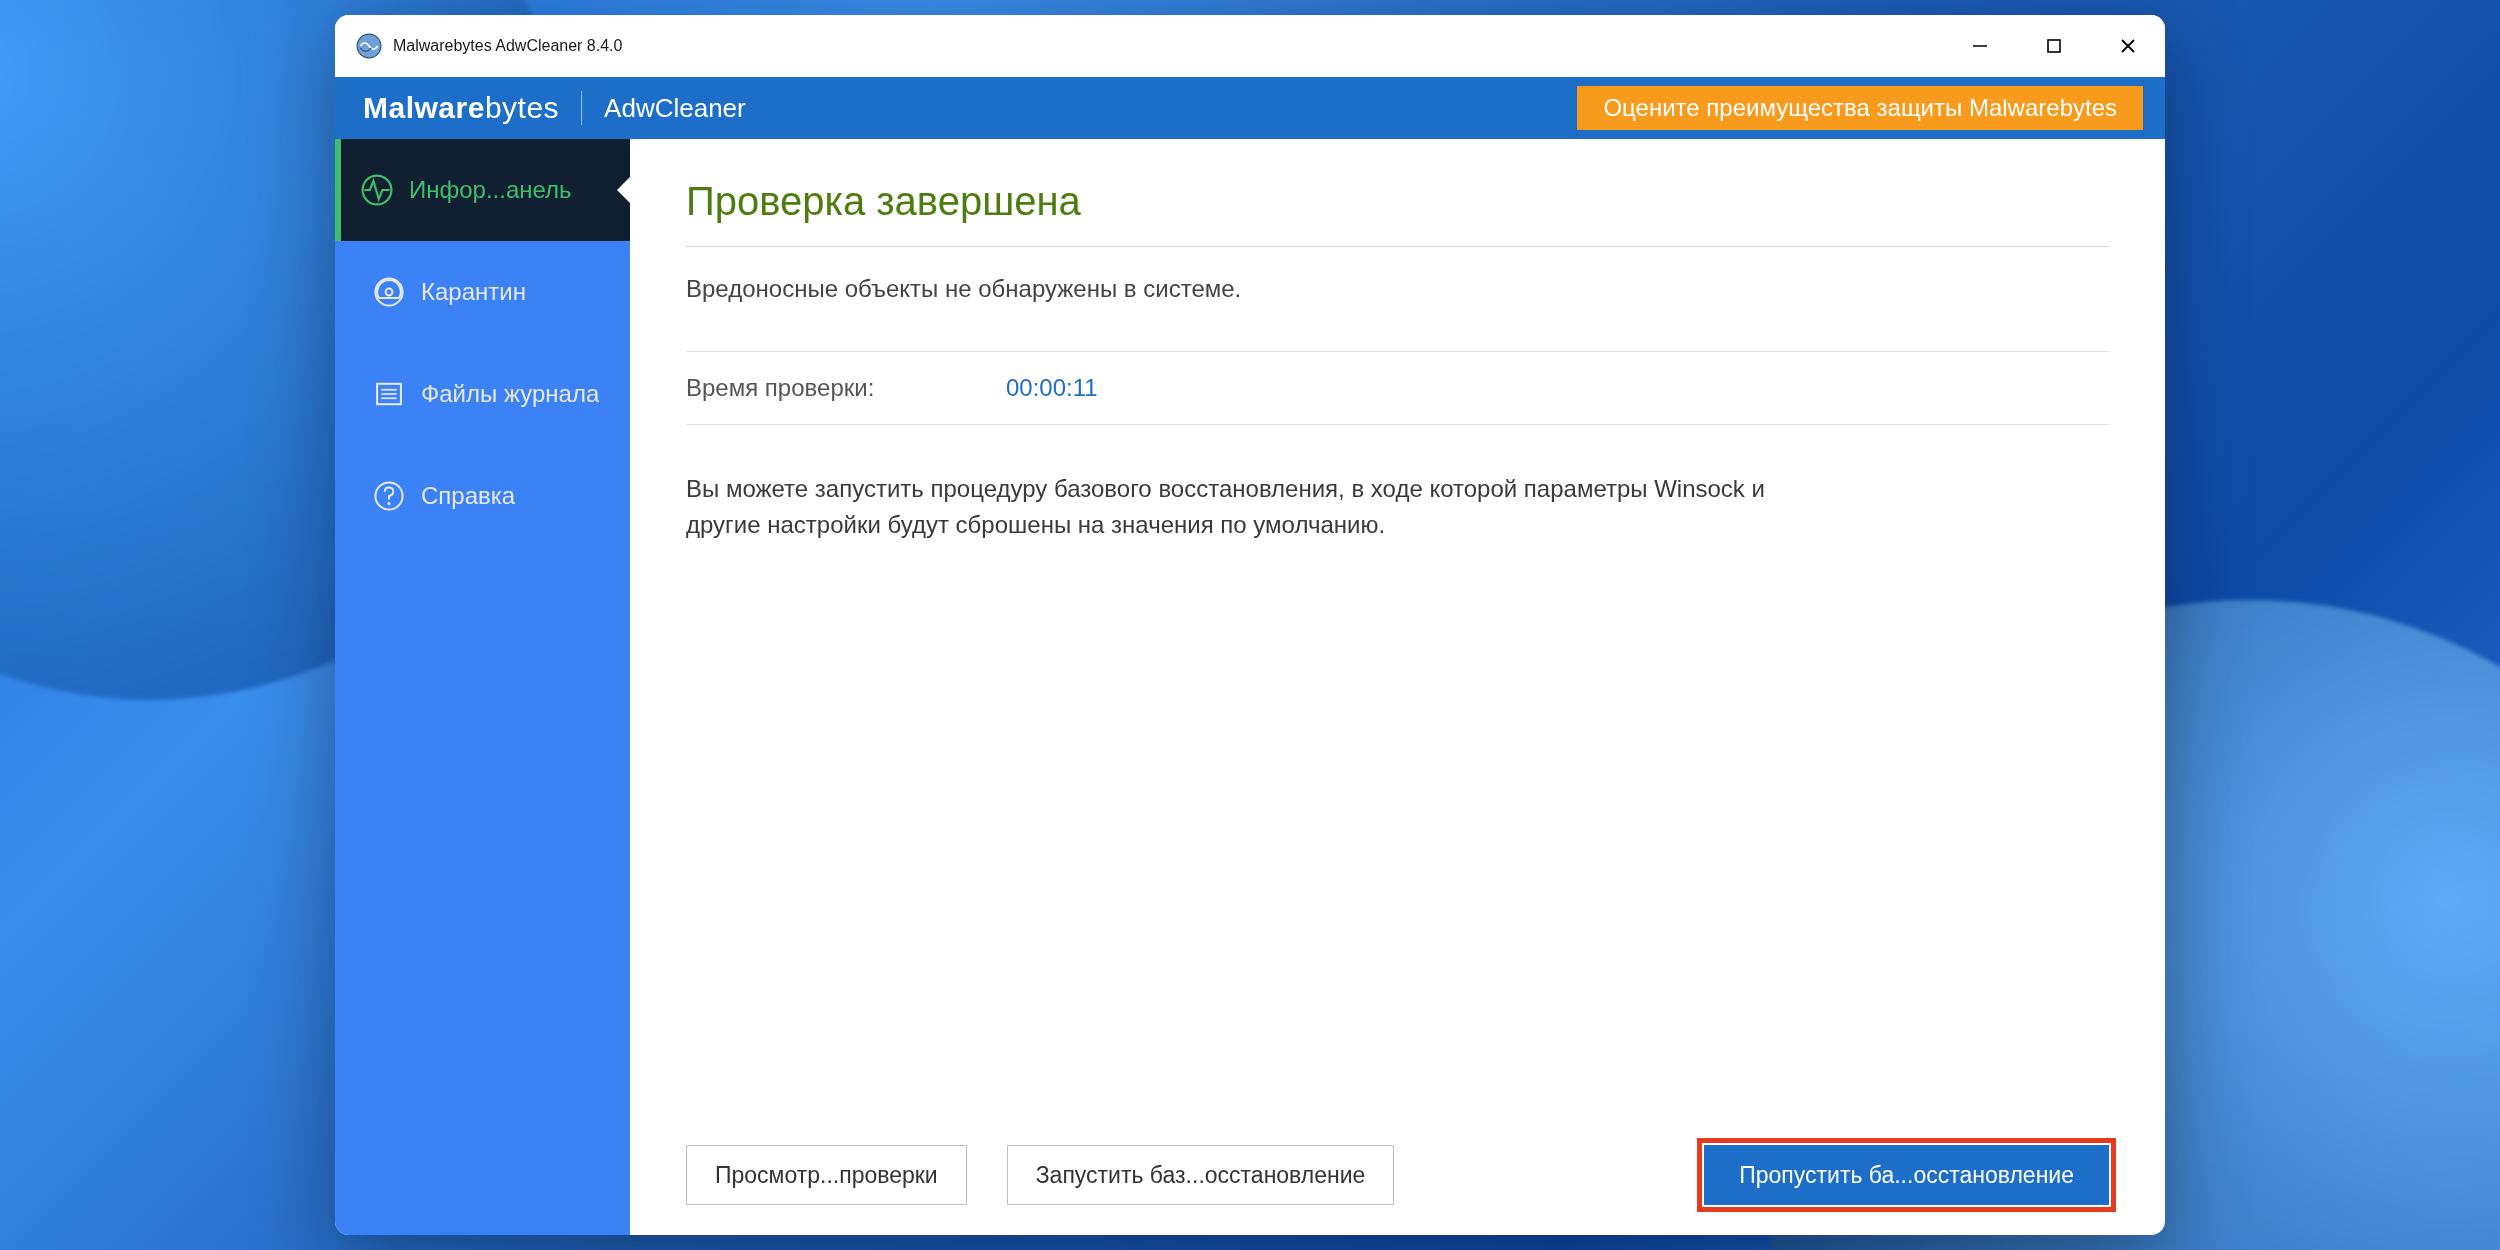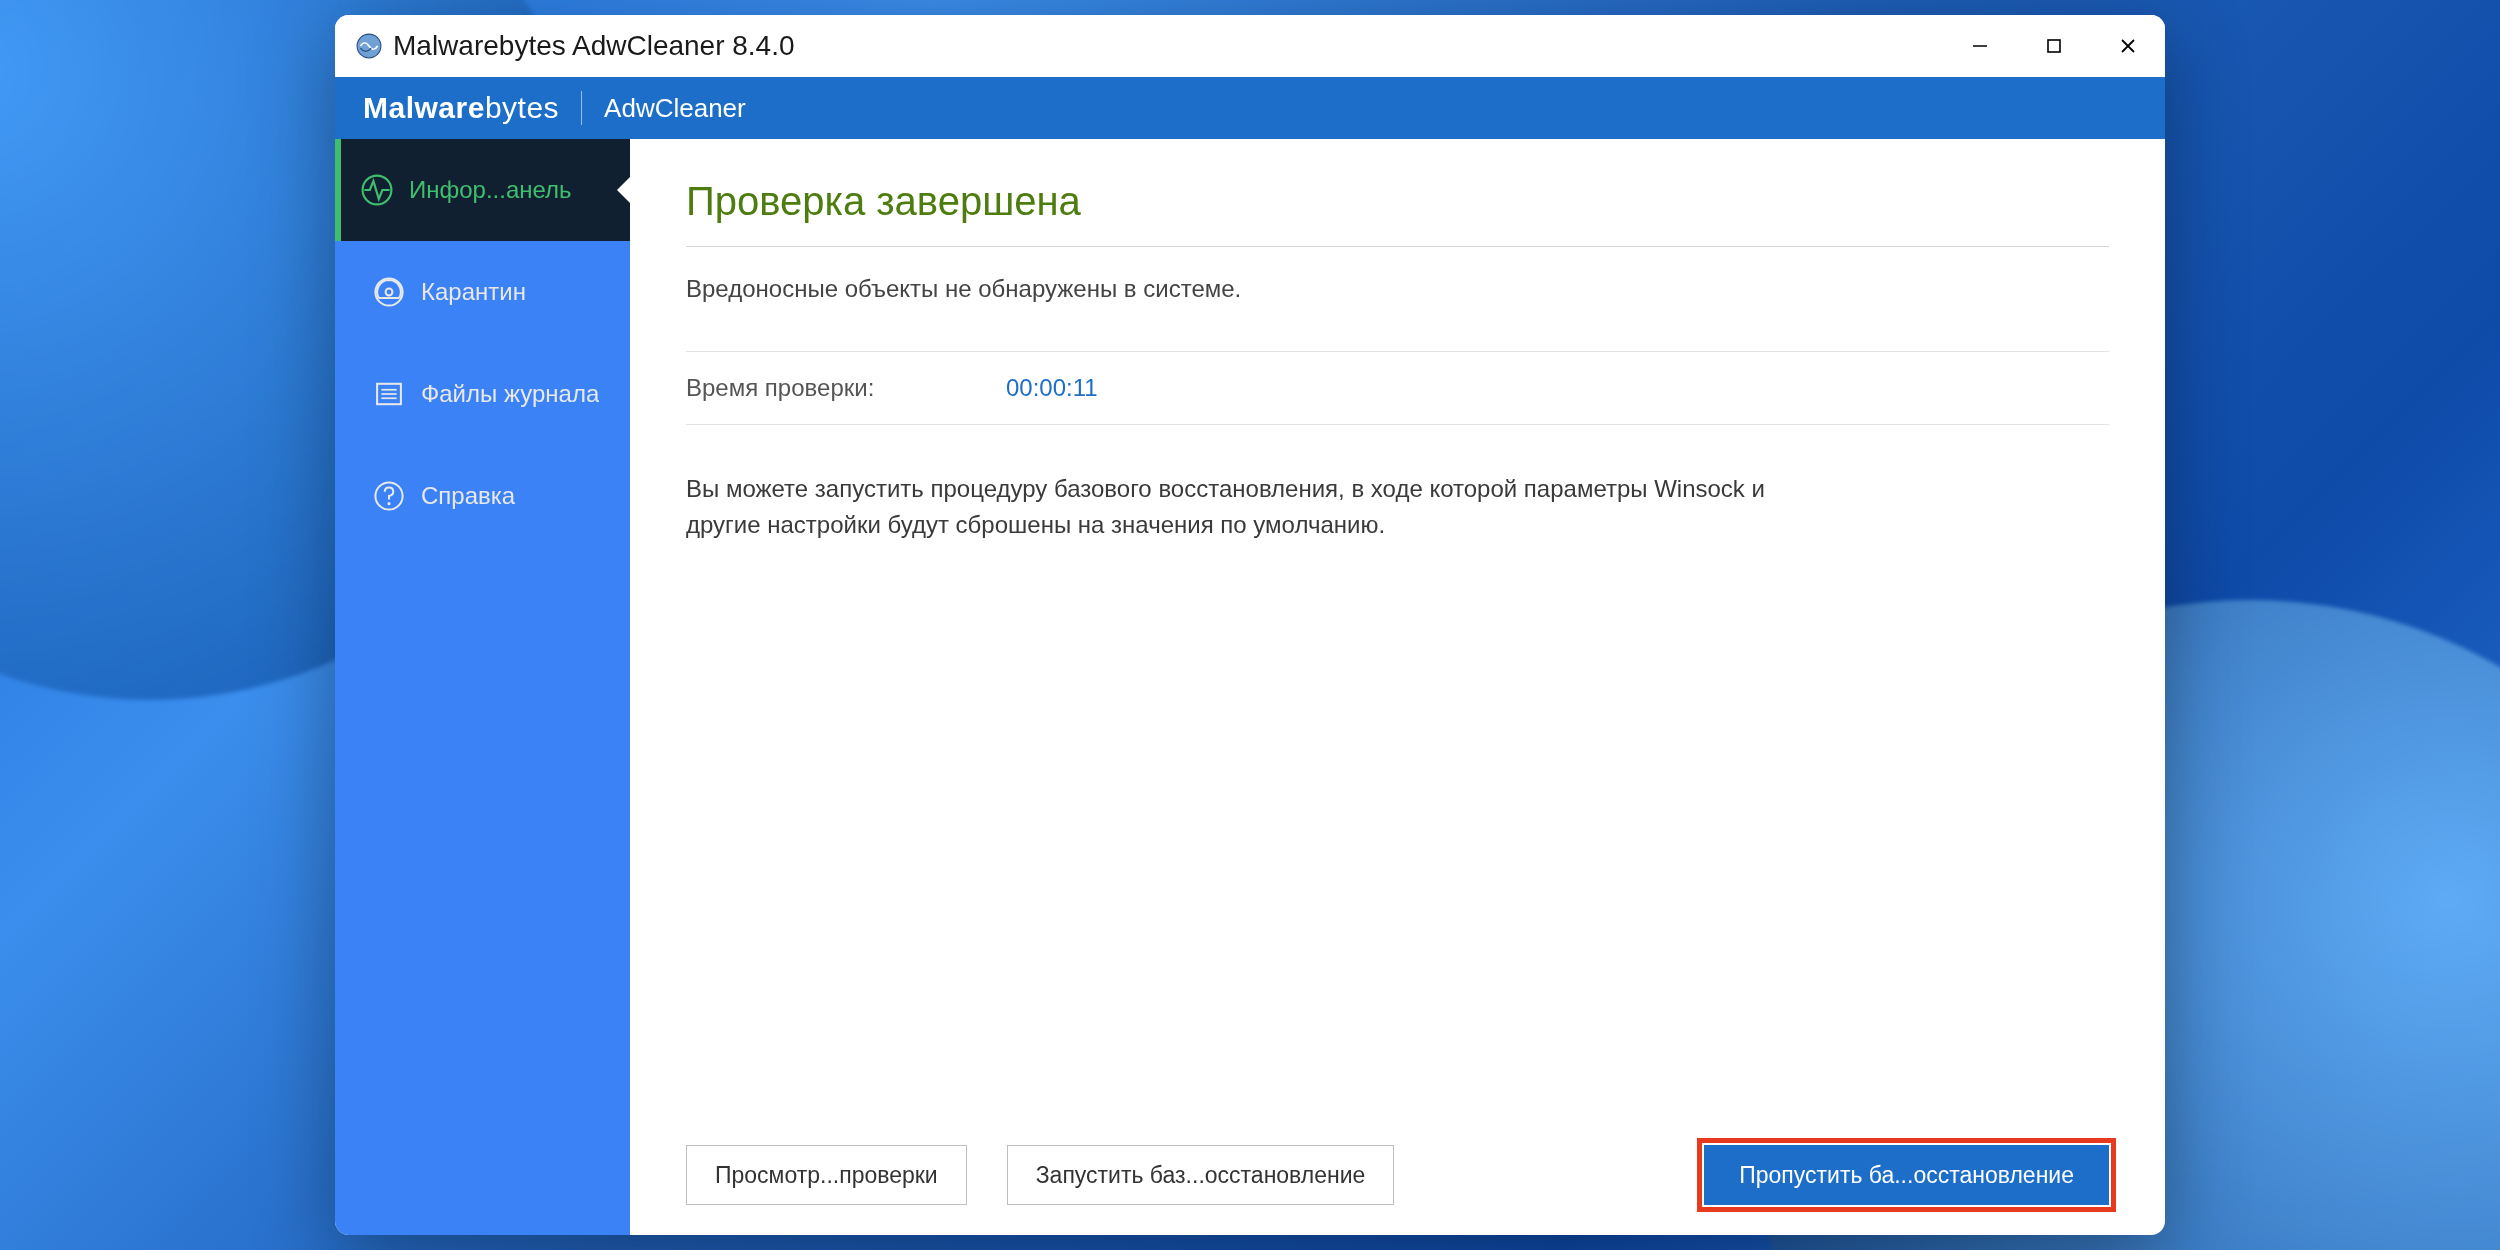--- a/index.html
+++ b/index.html
@@ -39,21 +39,21 @@
     background: #fff;
     display: flex;
     align-items: center;
     padding: 0 0 0 20px;
   }
   .app-icon {
     width: 28px; height: 28px;
     display: inline-flex; align-items: center; justify-content: center;
     margin-right: 10px;
   }
-  .app-title { font-size: 28px; color: #1a1a1a; text-align: right; }
+  .app-title { font-size: 16px; color: #1a1a1a; text-align: right; }
   .win-controls { margin-left: auto; display: flex; }
   .win-btn {
     width: 74px; height: 62px;
     display: flex; align-items: center; justify-content: center;
     font-size: 20px; color: #1a1a1a;
   }
 
   
   .appheader {
     height: 62px;
@@ -221,20 +221,21 @@
     </div>
   </div>
 
   <div class="appheader">
     <span class="logo">
       <span class="bold">Malware</span>
         <span class="thin">bytes</span>
     </span>
     <span class="divider"></span>
     <span class="subapp">AdwCleaner</span>
+    <button class="promo-btn">Оцените преимущества защиты Malwarebytes</button>
   </div>
 
   <div class="body">
 
     <nav class="sidebar">
       <div class="nav-item active">
         <span class="nav-icon">
           <svg viewBox="0 0 40 40" width="36" height="36">
               <circle cx="20" cy="20" r="16" fill="none" stroke="#3fbf6e" stroke-width="2.4"></circle>
               <path d="M6 20 L12 20 L16 10 L22 30 L26 20 L34 20" fill="none" stroke="#3fbf6e" stroke-width="2.4"></path>

